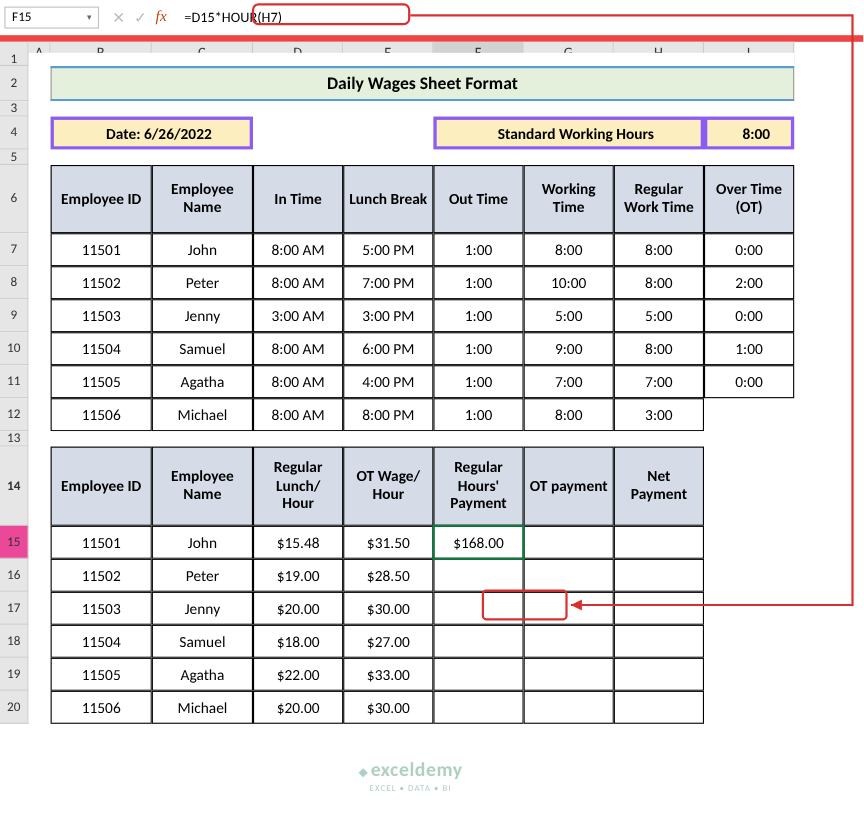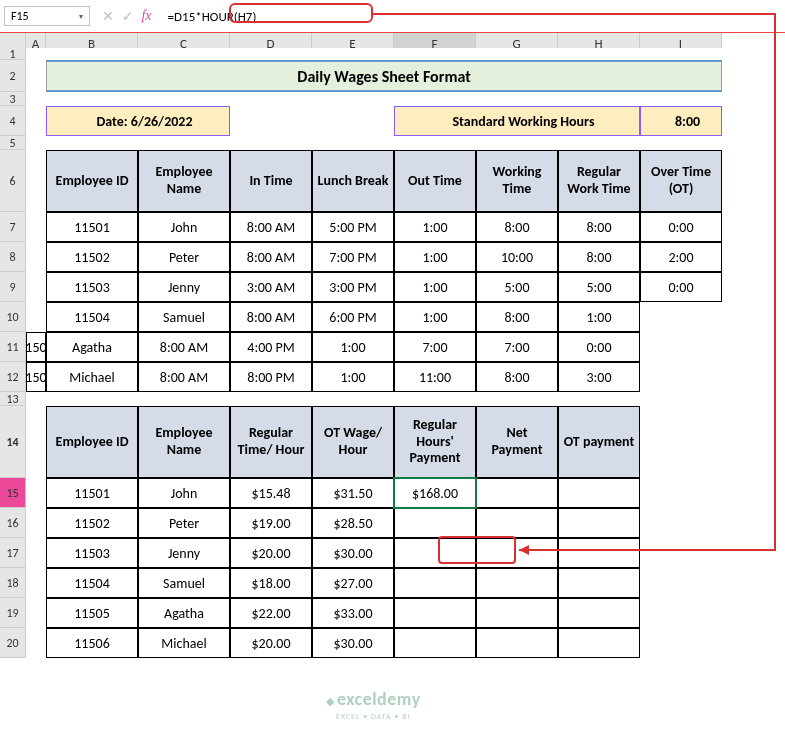--- a/index.html
+++ b/index.html
@@ -1,24 +1,24 @@
 <!DOCTYPE html>
 <html><head>
 <meta charset="utf-8">
 <style>
 * { box-sizing: border-box; margin: 0; padding: 0; }
 body { font-family: Calibri, Arial, sans-serif; font-size: 14px; background: #fff; width: 785px; height: 749px; overflow: hidden; position: relative; }
 
 
-.topbar { display: flex; align-items: center; height: 26px; border-bottom: 1px solid #ef4444; background: #fff; padding: 16px 4px; gap: 6px; justify-content: space-between; }
+.topbar { display: flex; align-items: center; height: 26px; border-bottom: 6px solid #ef4444; background: #fff; padding: 16px 4px; gap: 6px; justify-content: space-between; }
 .namebox { width: 86px; height: 20px; border: 1px solid #c0c0c0; font-size: 12px; padding: 2px 6px; display: flex; align-items: center; justify-content: space-between; background: #fff; }
 .namebox .dd { font-size: 8px; color: #666; }
 .fx-icons { display: flex; align-items: center; gap: 8px; color: #bdbdbd; font-size: 14px; padding: 0 6px; }
 .fx-icons span { display: inline-block; }
-.fx-label { font-style: italic; font-family: 'Times New Roman', serif; font-size: 14px; color: #ec4899; }
+.fx-label { font-style: italic; font-family: 'Times New Roman', serif; font-size: 14px; color: #c2410c; }
 .formula-input { flex: 1; height: 20px; border: none; font-size: 13px; padding: 2px 4px; outline: none; font-family: Calibri, Arial, sans-serif; }
 .corner { width: 26px; height: 22px; background: #e6e6e6; border-right: 1px solid #ccc; border-bottom: 1px solid #ccc; flex-shrink: 0; }
 .colheads { display: flex; height: 22px; }
 .colhead { background: #e6e6e6; border-right: 1px solid #ccc; border-bottom: 1px solid #ccc; text-align: center; font-size: 13px; color: #333; line-height: 22px; flex-shrink: 0; }
 .colhead.sel { background: #d2d2d2; }
 .rowheads { position: absolute; left: 0; top: 22px; }
 .rowhead { width: 26px; background: #e6e6e6; border-right: 1px solid #ccc; border-bottom: 1px solid #ccc; text-align: center; font-size: 12px; color: #333; display: flex; align-items: center; justify-content: center; }
 .rowhead.sel { background: #ec4899; }
 
 .sheet { position: absolute; left: 26px; top: 22px; }
@@ -32,21 +32,21 @@
 .h-title { height: 32px; }
 .h-gap { height: 14px; }
 .h-row { height: 30px; }
 .h-hdr { height: 62px; }
 .h-hdr2 { height: 72px; font-weight: bold; }
 
 
 .title { background: #e4efdc; font-weight: bold; font-size: 16px; text-align: center; justify-content: center; border: 1px solid #999; border-top: 2px solid #5b9bd5; border-bottom: 2px solid #5b9bd5; }
 
 
-.goldbox { background: #fdeec0; font-weight: bold; border: 1px solid #8b5cf6; justify-content: center; padding-left: 17px; }
+.goldbox { background: #fdeec0; font-weight: bold; border: 3px solid #8b5cf6; justify-content: center; padding-left: 17px; }
 
 
 .thdr { background: #d5dce8; font-weight: bold; border: 1px solid #000; text-align: center; white-space: normal; line-height: 1.2; justify-content: center; }
 
 
 .tcell { border: 1px solid #000; background: #fff; justify-content: center; }
 
 
 .sel-cell { outline: 2px solid #107c41; outline-offset: -1px; position: relative; z-index: 5; }
 
@@ -175,53 +175,53 @@
     <div class="cell h-row tcell">5:00</div>
     <div class="cell h-row tcell">5:00</div>
     <div class="cell h-row tcell">0:00</div>
 
     <div class="cell h-row blank"></div>
     <div class="cell h-row tcell">11504</div>
     <div class="cell h-row tcell">Samuel</div>
     <div class="cell h-row tcell">8:00 AM</div>
     <div class="cell h-row tcell">6:00 PM</div>
     <div class="cell h-row tcell">1:00</div>
+    <div class="cell h-row tcell">9:00</div>
     <div class="cell h-row tcell">8:00</div>
     <div class="cell h-row tcell">1:00</div>
 
     <div class="cell h-row blank"></div>
     <div class="cell h-row tcell">11505</div>
     <div class="cell h-row tcell">Agatha</div>
     <div class="cell h-row tcell">8:00 AM</div>
     <div class="cell h-row tcell">4:00 PM</div>
     <div class="cell h-row tcell">1:00</div>
     <div class="cell h-row tcell">7:00</div>
     <div class="cell h-row tcell">7:00</div>
     <div class="cell h-row tcell">0:00</div>
 
     <div class="cell h-row blank"></div>
     <div class="cell h-row tcell">11506</div>
     <div class="cell h-row tcell">Michael</div>
     <div class="cell h-row tcell">8:00 AM</div>
     <div class="cell h-row tcell">8:00 PM</div>
     <div class="cell h-row tcell">1:00</div>
-    <div class="cell h-row tcell">11:00</div>
     <div class="cell h-row tcell">8:00</div>
     <div class="cell h-row tcell">3:00</div>
 
     <div class="cell h-gap blank" style="grid-column:1/10"></div>
 
     <div class="cell h-hdr2 blank"></div>
     <div class="cell h-hdr2 thdr">Employee ID</div>
     <div class="cell h-hdr2 thdr">Employee Name</div>
-    <div class="cell h-hdr2 thdr">Regular Time/ Hour</div>
+    <div class="cell h-hdr2 thdr">Regular Lunch/ Hour</div>
     <div class="cell h-hdr2 thdr">OT Wage/ Hour</div>
     <div class="cell h-hdr2 thdr">Regular Hours' Payment</div>
+    <div class="cell h-hdr2 thdr">OT payment</div>
     <div class="cell h-hdr2 thdr">Net Payment</div>
-    <div class="cell h-hdr2 thdr">OT payment</div>
     <div class="cell h-hdr2 blank"></div>
 
     <div class="cell h-row blank"></div>
     <div class="cell h-row tcell">11501</div>
     <div class="cell h-row tcell">John</div>
     <div class="cell h-row tcell">$15.48</div>
     <div class="cell h-row tcell">$31.50</div>
     <div class="cell h-row tcell sel-cell">$168.00</div>
     <div class="cell h-row tcell"></div>
     <div class="cell h-row tcell"></div>

